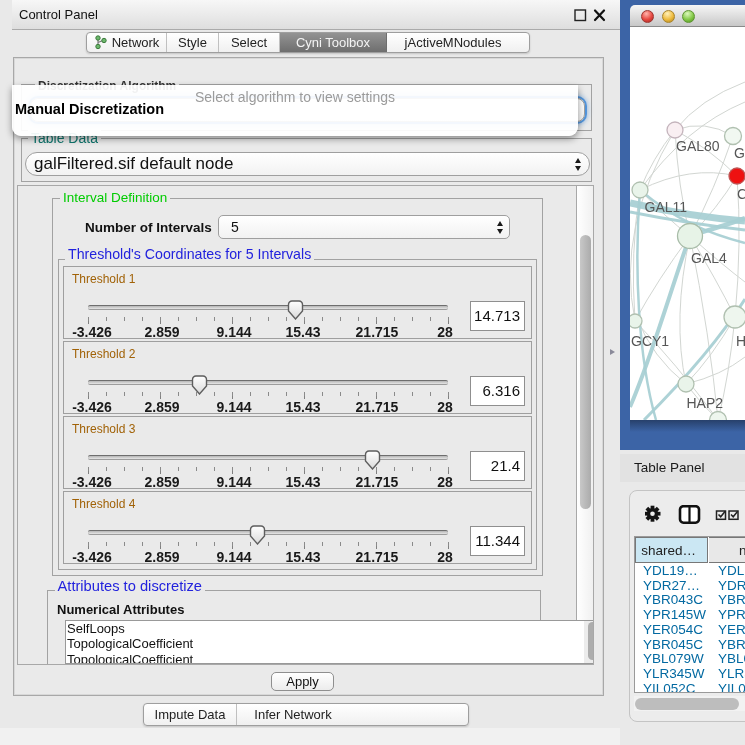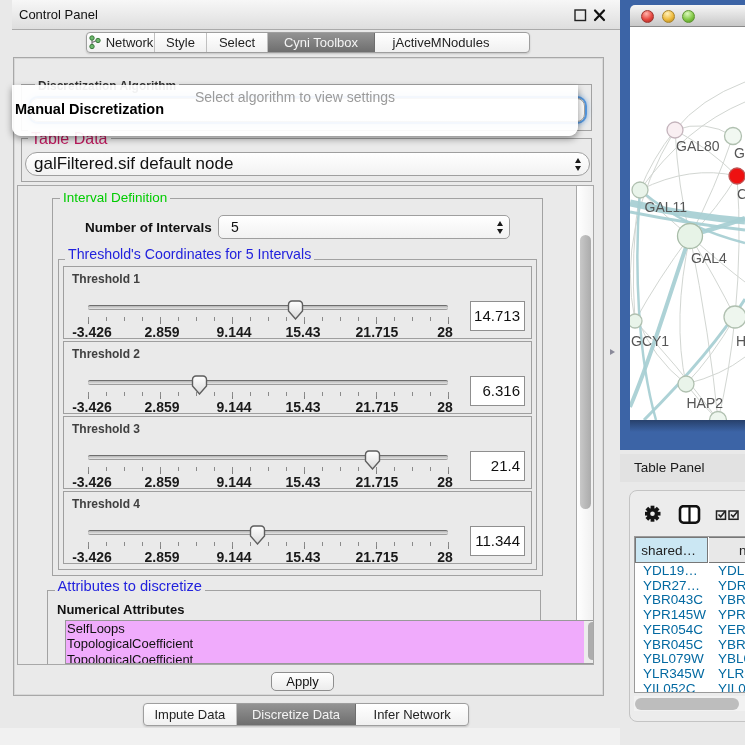--- a/index.html
+++ b/index.html
@@ -6,48 +6,48 @@
 .abs{position:absolute}
 
 #titlebar{left:12px;top:0;width:620px;height:30px;background:linear-gradient(#f7f7f7,#dedede);border-bottom:1px solid #aaa}
 #titlebar .t{position:absolute;left:10px;top:7px;font-size:13px;color:#111}
 
 .tabstrip{display:flex;background:linear-gradient(#ffffff,#f0f0f0);border:1px solid #9e9e9e;border-radius:4px;overflow:hidden;box-shadow:0 1px 2px rgba(0,0,0,.16)}
 .tabstrip .seg{font-size:13px;color:#222;display:flex;align-items:center;justify-content:center;border-right:1px solid #c0c0c0}
 .tabstrip .seg:last-child{border-right:none}
 .tabstrip .sel{background:linear-gradient(#939393,#6e6e6e);color:#f4f4f4;border-right-color:#6e6e6e}
 #toptabs{left:86px;top:32px;width:444px;height:21px}
-#toptabs .s1{width:68px}#toptabs .s2{width:52px}#toptabs .s3{width:61px}#toptabs .s4{width:107px}#toptabs .s5{width:132px}
+#toptabs .s1{width:80px}#toptabs .s2{width:52px}#toptabs .s3{width:61px}#toptabs .s4{width:107px}#toptabs .s5{width:132px}
 
 #outer{left:13px;top:57px;width:591px;height:639px;background:#eaeaea;border:1px solid #a8a8a8;box-shadow:inset 0 0 0 1px #d8d8d8}
 
 .group{position:absolute;border:1px solid #a2a2a2}
 .glabel{position:absolute;background:#eaeaea;padding:0 3px;white-space:nowrap}
 
 .combo{position:absolute;background:linear-gradient(#ffffff,#f2f2f2);border:1px solid #9f9f9f;border-radius:12px;font-size:13px;color:#111}
 .combo .txt{position:absolute;left:12px;top:50%;transform:translateY(-50%);white-space:nowrap}
 .spin{position:absolute}
 .spin .up{width:0;height:0;border-left:3.5px solid transparent;border-right:3.5px solid transparent;border-bottom:5px solid #1a1a1a;margin-bottom:2.5px}
 .spin .dn{width:0;height:0;border-left:3.5px solid transparent;border-right:3.5px solid transparent;border-top:5px solid #1a1a1a}
 
 #scrollpane{position:absolute;left:3px;top:127px;width:577px;height:480px;border:1px solid #a8a8a8;background:#eaeaea;overflow:hidden}
 #vscroll{position:absolute;right:0;top:0;width:17px;height:100%;border-left:1px solid #a8a8a8;background:linear-gradient(90deg,#ffffff,#f0f0f0)}
 #vscroll .thumb{position:absolute;left:2.5px;top:49px;width:11px;height:274px;border-radius:6px;background:linear-gradient(90deg,#c8c8c8,#ababab)}
 
 .tpanel{position:absolute;left:45px;width:469px;height:73px;border:1px solid #9f9f9f;background:#eaeaea}
-.tpanel .name{position:absolute;left:8px;top:4.5px;font-weight:bold;font-size:12px;color:#404040}
+.tpanel .name{position:absolute;left:8px;top:4.5px;font-weight:normal;font-size:12px;color:#a16207}
 .track{position:absolute;left:24px;top:38px;width:360px;height:5px;border-radius:2px;background:linear-gradient(#b5b5b5,#e6e6e6);border-top:1px solid #6e6e6e;border-bottom:1px solid #9c9c9c}
 .ticks{position:absolute;left:24px;top:50px;width:361px;height:7px;
  background:repeating-linear-gradient(90deg,#8a8a8a 0 1px,transparent 1px 18px) 0 0/100% 4px no-repeat,
  repeating-linear-gradient(90deg,#808080 0 1px,transparent 1px 72px) 0 0/100% 7px no-repeat}
 .thumbw{position:absolute;top:33px;width:17px;height:20px}
 .tlbl{position:absolute;top:56.5px;font-size:14px;font-weight:bold;color:#1a1a1a;transform:translateX(-50%);white-space:nowrap}
 .vbox{position:absolute;left:406px;top:34px;width:55px;height:30px;background:#fff;border:1px solid #8f8f8f;font-size:15px;color:#111;text-align:right;line-height:28px;padding-right:4px}
 
-#attrlist{position:absolute;left:47px;top:434px;width:534px;height:44px;background:#f0abfc;border:1px solid #999;font-size:13px;color:#111;overflow:hidden}
+#attrlist{position:absolute;left:47px;top:434px;width:534px;height:44px;background:#ffffff;border:1px solid #999;font-size:13px;color:#111;overflow:hidden}
 #attrlist div{padding-left:1px;height:15.4px;line-height:15.4px}
 #attrlist .sb{position:absolute;right:0;top:0;width:14px;height:100%;background:#ececec;padding:0}
 #attrlist .sbt{position:absolute;right:1.5px;top:1px;width:9px;height:38px;background:#adadad;border-radius:5px;padding:0}
 
 .btn{position:absolute;background:linear-gradient(#ffffff,#ececec);border:1px solid #8f8f8f;border-radius:5px;font-size:13px;color:#111;text-align:center}
 
 #popup{left:12px;top:84.5px;width:566px;height:51.5px;background:rgba(255,255,255,.93);border-radius:0 0 9px 9px;box-shadow:0 3px 7px rgba(0,0,0,.4);z-index:30}
 #popup .r1{position:absolute;left:0;right:0;top:4.5px;text-align:center;font-size:14px;color:#9b9b9b}
 #popup .r2{position:absolute;left:3px;top:16px;font-size:14.5px;font-weight:bold;color:#000}
 #popup .r3{position:absolute;left:3px;top:29.5px;font-size:13.8px;color:#000}
@@ -92,21 +92,21 @@
  <div class="seg s5">jActiveMNodules</div>
 </div>
 
 <div id="outer" class="abs">
 
  <div class="group" style="left:7px;top:26px;width:571px;height:47px"></div>
  <div class="glabel" style="left:21px;top:21px;font-size:12px;font-weight:bold;color:#333">Discretization Algorithm</div>
  <div class="combo" style="left:16px;top:40px;width:555px;height:24px;border-radius:8px;box-shadow:0 0 0 2px rgba(77,144,216,.95),0 0 5px 2.5px rgba(77,144,216,.55)"></div>
 
  <div class="group" style="left:7px;top:80px;width:571px;height:44px"></div>
- <div class="glabel" style="left:14px;top:72px;font-size:16px;color:#be185d">Table Data</div>
+ <div class="glabel" style="left:14px;top:72px;font-size:14px;color:#0f766e">Table Data</div>
  <div class="combo" style="left:11px;top:94px;width:565px;height:24px">
    <span class="txt" style="left:8px;font-size:17px">galFiltered.sif default node</span>
    <div class="spin" style="right:8px;top:5px">
         <div class="up"></div>
         <div class="dn"></div>
       </div>
  </div>
 
  <div id="scrollpane">
    <div id="vscroll">
@@ -205,21 +205,20 @@
 </div>
 
 <div id="popup" class="abs">
   <div class="r1">Select algorithm to view settings</div>
   <div class="r2">Manual Discretization</div>
 </div>
 
 <div class="abs" style="left:610px;top:349px;width:0;height:0;border-top:3.5px solid transparent;border-bottom:3.5px solid transparent;border-left:5px solid #8a8a9a"></div>
 <div id="bottabs" class="tabstrip abs">
  <div class="seg s1">Impute Data</div>
- <div class="seg s2 sel">Discretize Data</div>
  <div class="seg s3">Infer Network</div>
 </div>
 
 <div id="rightwrap" class="abs">
   <div id="mactitle" class="abs"></div>
   <div class="light" style="left:21px;background:radial-gradient(circle at 40% 25%,#ffb4ac,#e64840 55%,#a02622);border:1px solid #9c3530"></div>
   <div class="light" style="left:42px;background:radial-gradient(circle at 40% 25%,#fff0b8,#eebb3e 55%,#aa7e1c);border:1px solid #a8842a"></div>
   <div class="light" style="left:62px;background:radial-gradient(circle at 40% 25%,#dcf8bc,#84c948 55%,#4e8e20);border:1px solid #5d9431"></div>
   <div id="canvas" class="abs">
     <svg width="115" height="393" viewBox="0 0 115 393">

